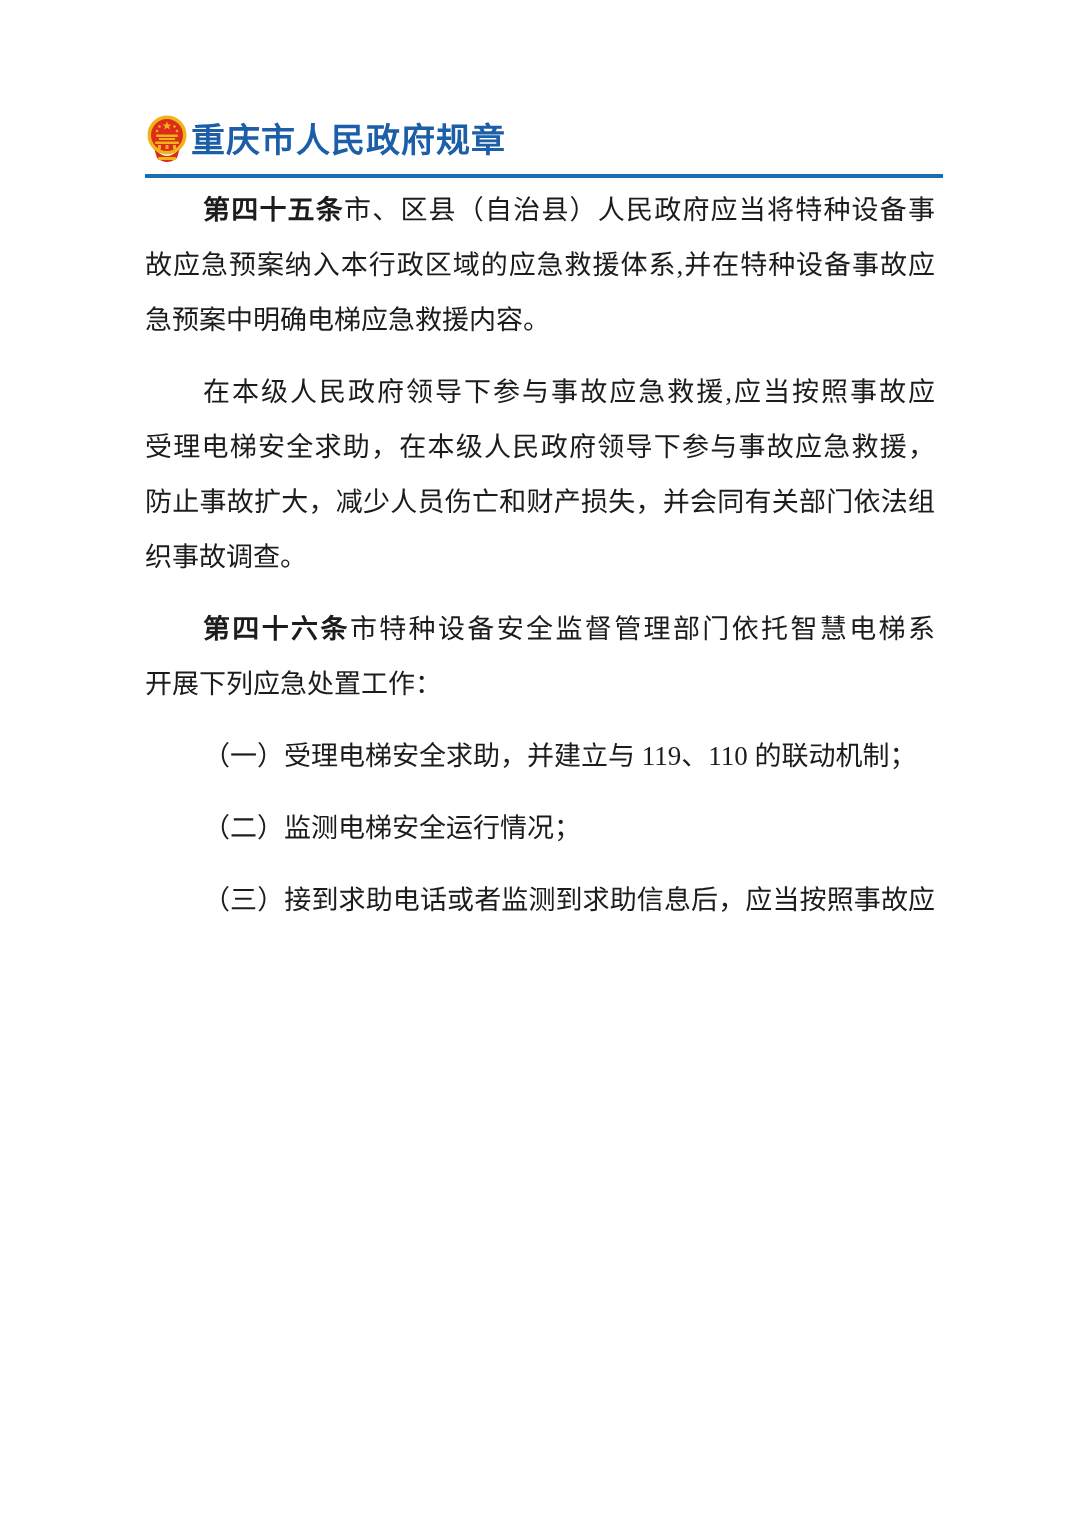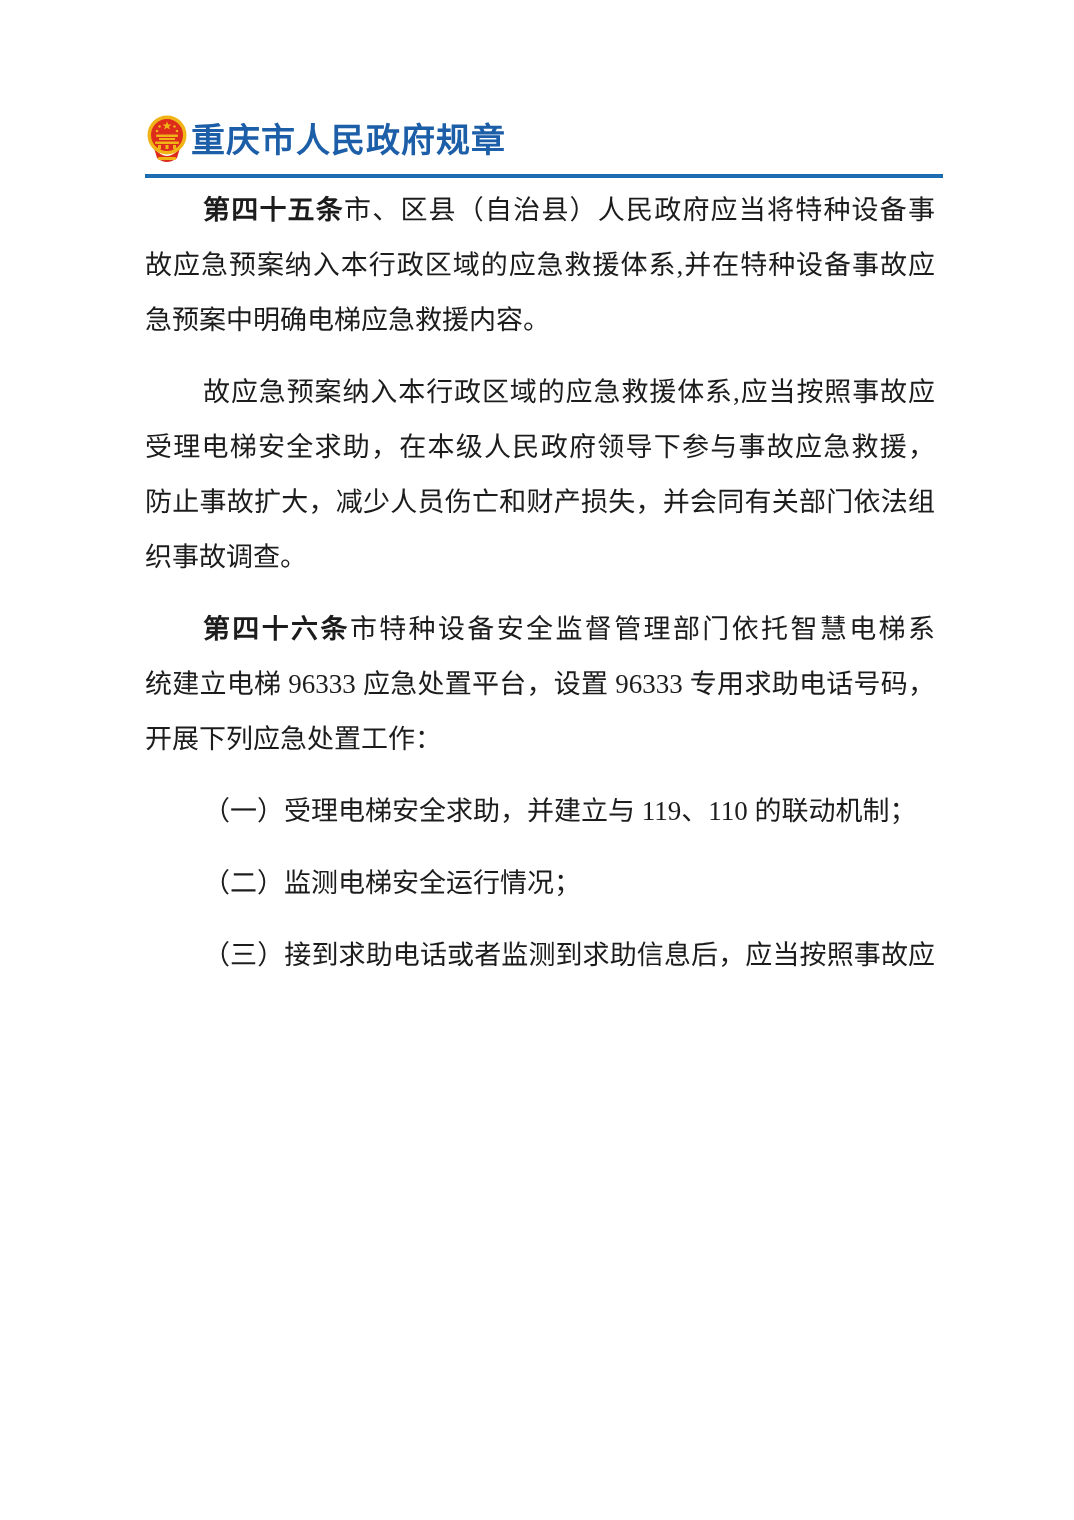--- a/index.html
+++ b/index.html
@@ -131,29 +131,28 @@
 
   <div class="body-text">
 
     <div class="para">
       <div class="line first"><span class="art-num">第四十五条</span><span>市、区县（自治县）人民政府应当将特种设备事</span></div>
       <div class="line">故应急预案纳入本行政区域的应急救援体系,并在特种设备事故应</div>
       <div class="line end">急预案中明确电梯应急救援内容。</div>
     </div>
 
     <div class="para">
-      <div class="line first">故应急预案纳入本行政区域的应急救援体系,应当按照事故应</div>
+      <div class="line first">在本级人民政府领导下参与事故应急救援,应当按照事故应</div>
       <div class="line">受理电梯安全求助，在本级人民政府领导下参与事故应急救援，</div>
       <div class="line">防止事故扩大，减少人员伤亡和财产损失，并会同有关部门依法组</div>
       <div class="line end">织事故调查。</div>
     </div>
 
     <div class="para">
       <div class="line first"><span class="art-num">第四十六条</span><span>市特种设备安全监督管理部门依托智慧电梯系</span></div>
-      <div class="line">统建立电梯 96333 应急处置平台，设置 96333 专用求助电话号码，</div>
       <div class="line end">开展下列应急处置工作：</div>
     </div>
 
     <div class="para">
       <div class="line first end">（一）受理电梯安全求助，并建立与 119、110 的联动机制；</div>
     </div>
 
     <div class="para">
       <div class="line first end">（二）监测电梯安全运行情况；</div>
     </div>

